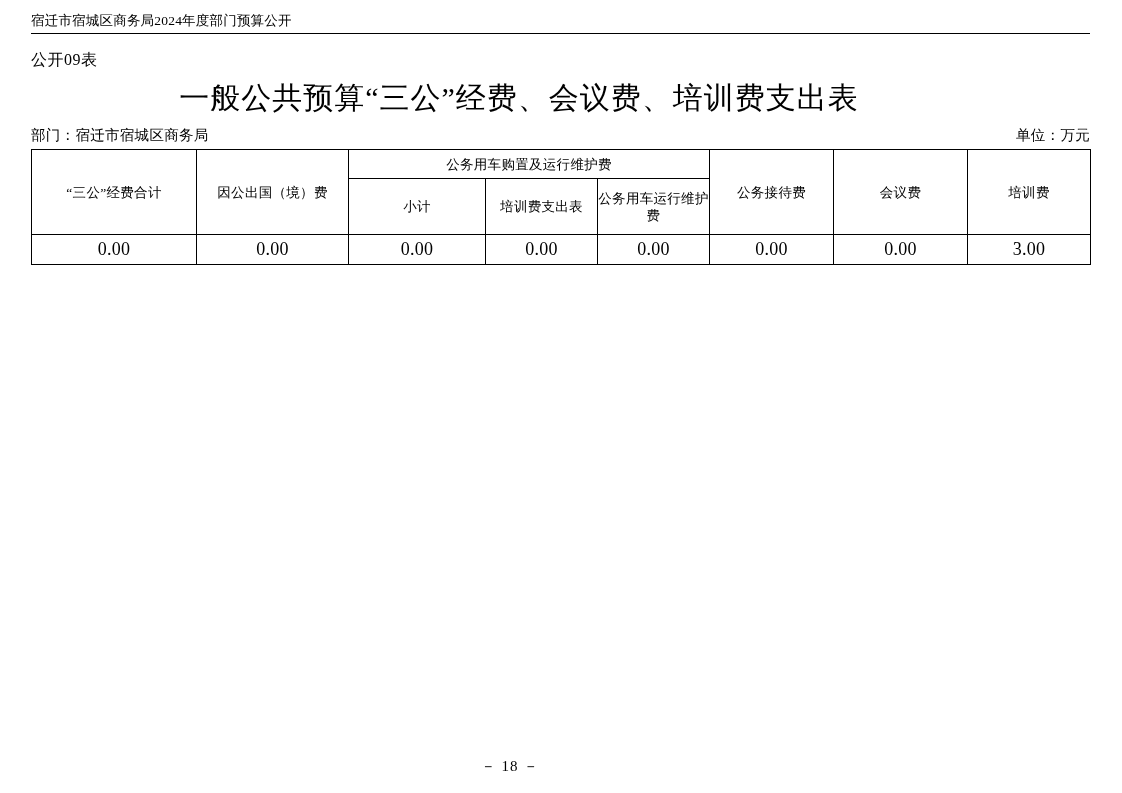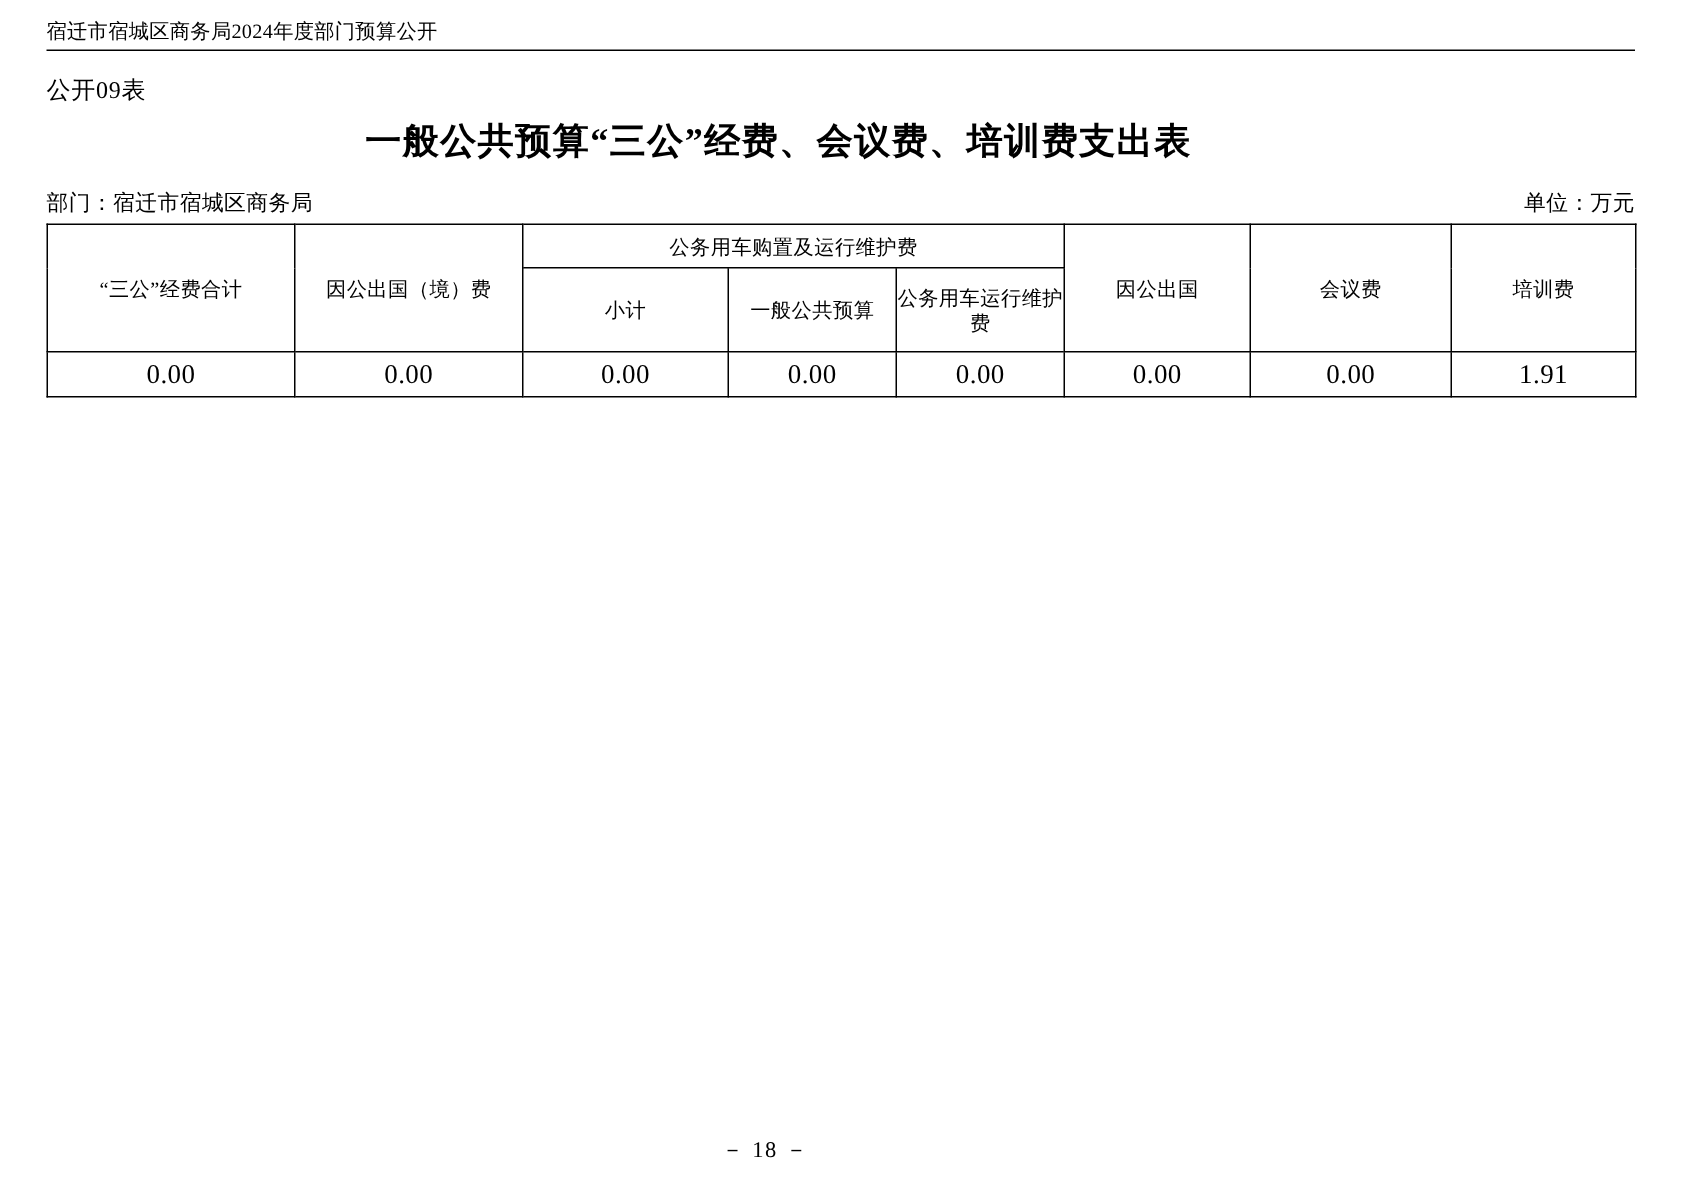--- a/index.html
+++ b/index.html
@@ -51,22 +51,22 @@
     letter-spacing: 0.5px;
   }
 
   
   .doc-title {
     position: absolute;
     left: 0;
     top: 78px;
     width: 1038px;
     text-align: center;
-    font-size: 24px;
-    font-weight: bold;
+    font-size: 30px;
+    font-weight: normal;
     letter-spacing: 1px;
     font-family: "Liberation Serif", "DejaVu Serif", serif;
   }
 
   
   .meta-row {
     position: absolute;
     left: 31px;
     top: 126px;
     width: 1059px;
@@ -152,40 +152,40 @@
         <col style="width:112px">
         <col style="width:124px">
         <col style="width:134px">
         <col style="width:123px">
       </colgroup>
       <thead>
         <tr>
           <th class="h-tall cell-pad" rowspan="2">“三公”经费合计</th>
           <th class="h-tall cell-pad" rowspan="2">因公出国（境）费</th>
           <th class="h-top cell-pad" colspan="3">公务用车购置及运行维护费</th>
-          <th class="h-tall cell-pad" rowspan="2">因公出国</th>
+          <th class="h-tall cell-pad" rowspan="2">公务接待费</th>
           <th class="h-tall cell-pad" rowspan="2">会议费</th>
           <th class="h-tall cell-pad" rowspan="2">培训费</th>
         </tr>
         <tr>
           <th class="h-sub cell-pad">小计</th>
-          <th class="h-sub cell-pad">一般公共预算</th>
+          <th class="h-sub cell-pad">培训费支出表</th>
           <th class="h-sub cell-pad">公务用车运行维护费</th>
         </tr>
       </thead>
       <tbody>
         <tr>
           <td class="value">0.00</td>
           <td class="value">0.00</td>
           <td class="value">0.00</td>
           <td class="value">0.00</td>
           <td class="value">0.00</td>
           <td class="value">0.00</td>
           <td class="value">0.00</td>
-          <td class="value">1.91</td>
+          <td class="value">3.00</td>
         </tr>
       </tbody>
     </table>
   </div>
 
   <div class="footer">－ 18 －</div>
 
 </div>
 
 </body></html>

